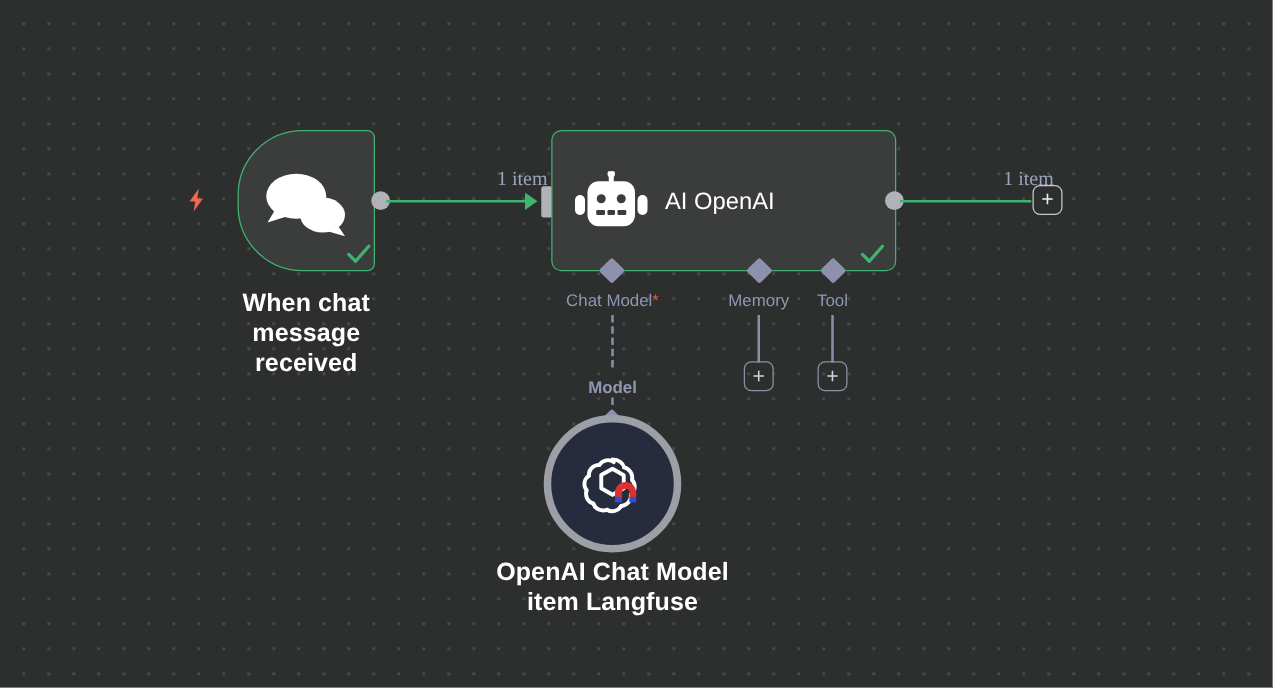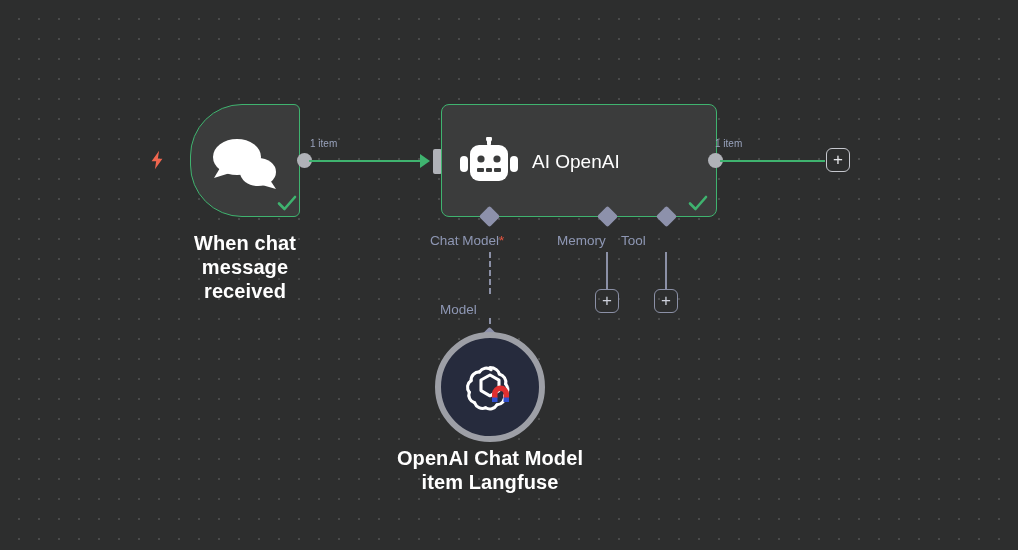--- a/index.html
+++ b/index.html
@@ -96,24 +96,25 @@
   .arrow-head {
     position: absolute;
     width: 0; height: 0;
     border-top: 7px solid transparent;
     border-bottom: 7px solid transparent;
     border-left: 10px solid #3fb36f;
   }
   .wire-label {
     position: absolute;
     color: #99a3bd;
-    font-size: 10px;
+    font-size: 16px;
     line-height: 18px;
-    text-align: left;
+    text-align: right;
     white-space: nowrap;
+    font-family: Liberation Serif, serif;
   }
   .plus-btn {
     position: absolute;
     width: 24px; height: 24px;
     border: 1.6px solid #c6c8ce;
     border-radius: 6px;
     color: #e8e9ec;
     font-size: 17px;
     line-height: 21px;
     text-align: center;
@@ -128,20 +129,21 @@
     width: 15px; height: 15px;
     background: #8d91ab;
     transform: rotate(45deg);
     border-radius: 2px;
   }
   .port-label {
     position: absolute;
     color: #8e97b4;
     font-size: 13.5px;
     line-height: 17px;
+    text-align: center;
     white-space: nowrap;
   }
   .port-label .req { color: #e8543f; }
   .vline { position: absolute; width: 2px; background: #8b90a6; }
   .vline.dashed {
     background: none;
     border-left: 2.5px dashed #8b90a6;
     width: 0;
   }
 
@@ -221,21 +223,21 @@
   <div class="out-dot" style="left:708px; top:153px;"></div>
   <div class="wire" style="left:720px; top:159.5px; width:105px;"></div>
   <div class="wire-label" style="left:715px; top:135px; width:128px;">1 item</div>
   <div class="plus-btn" style="left:826px; top:148px;">+</div>
 
   <div class="diamond" style="left:482px; top:209px;"></div>
   <div class="port-label" style="left:430px; top:232px; width:120px;">
     <span>Chat Model</span><span class="req">*</span>
   </div>
   <div class="vline dashed" style="left:488.5px; top:252px; height:42px;"></div>
-  <div class="port-label" style="left:440px; top:301px; width:100px;">Model</div>
+  <div class="port-label" style="left:440px; top:301px; width:100px;font-weight:bold;">Model</div>
   <div class="vline dashed" style="left:488.5px; top:318px; height:18px;"></div>
   <div class="diamond" style="left:482px; top:330px;"></div>
 
   <div class="diamond" style="left:600px; top:209px;"></div>
   <div class="port-label" style="left:557px; top:232px; width:100px;">Memory</div>
   <div class="vline" style="left:606px; top:252px; height:38px;"></div>
   <div class="plus-btn sub" style="left:595px; top:289px;">+</div>
 
   <div class="diamond" style="left:659px; top:209px;"></div>
   <div class="port-label" style="left:621px; top:232px; width:90px;">Tool</div>

